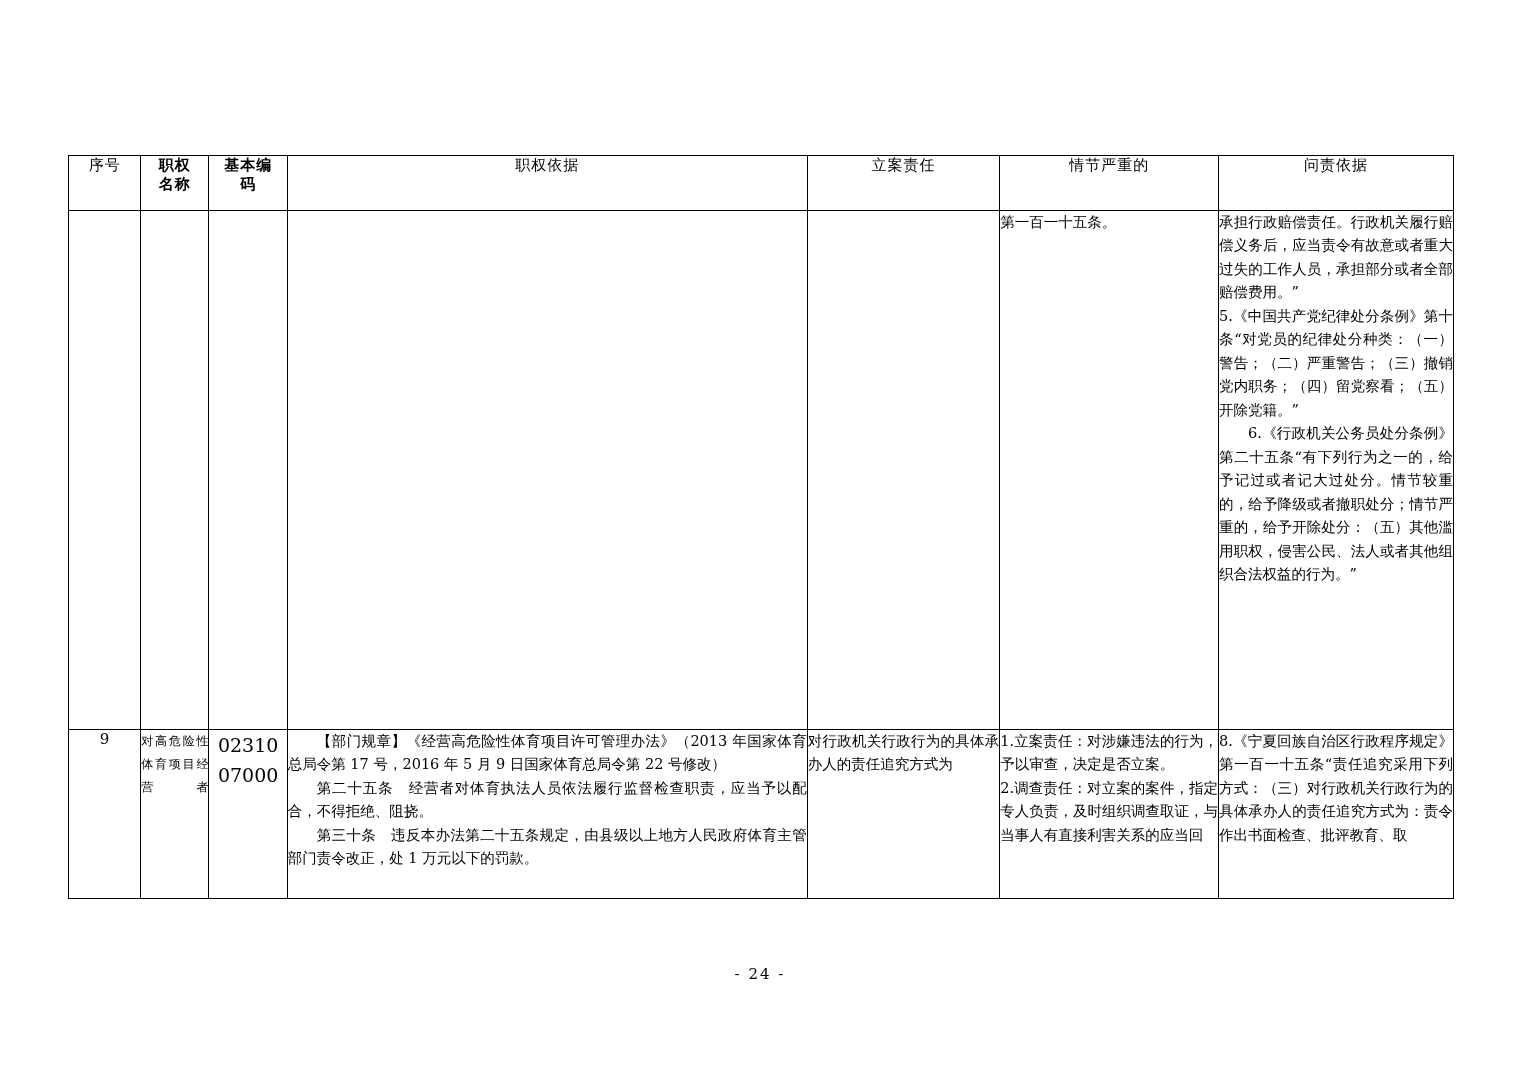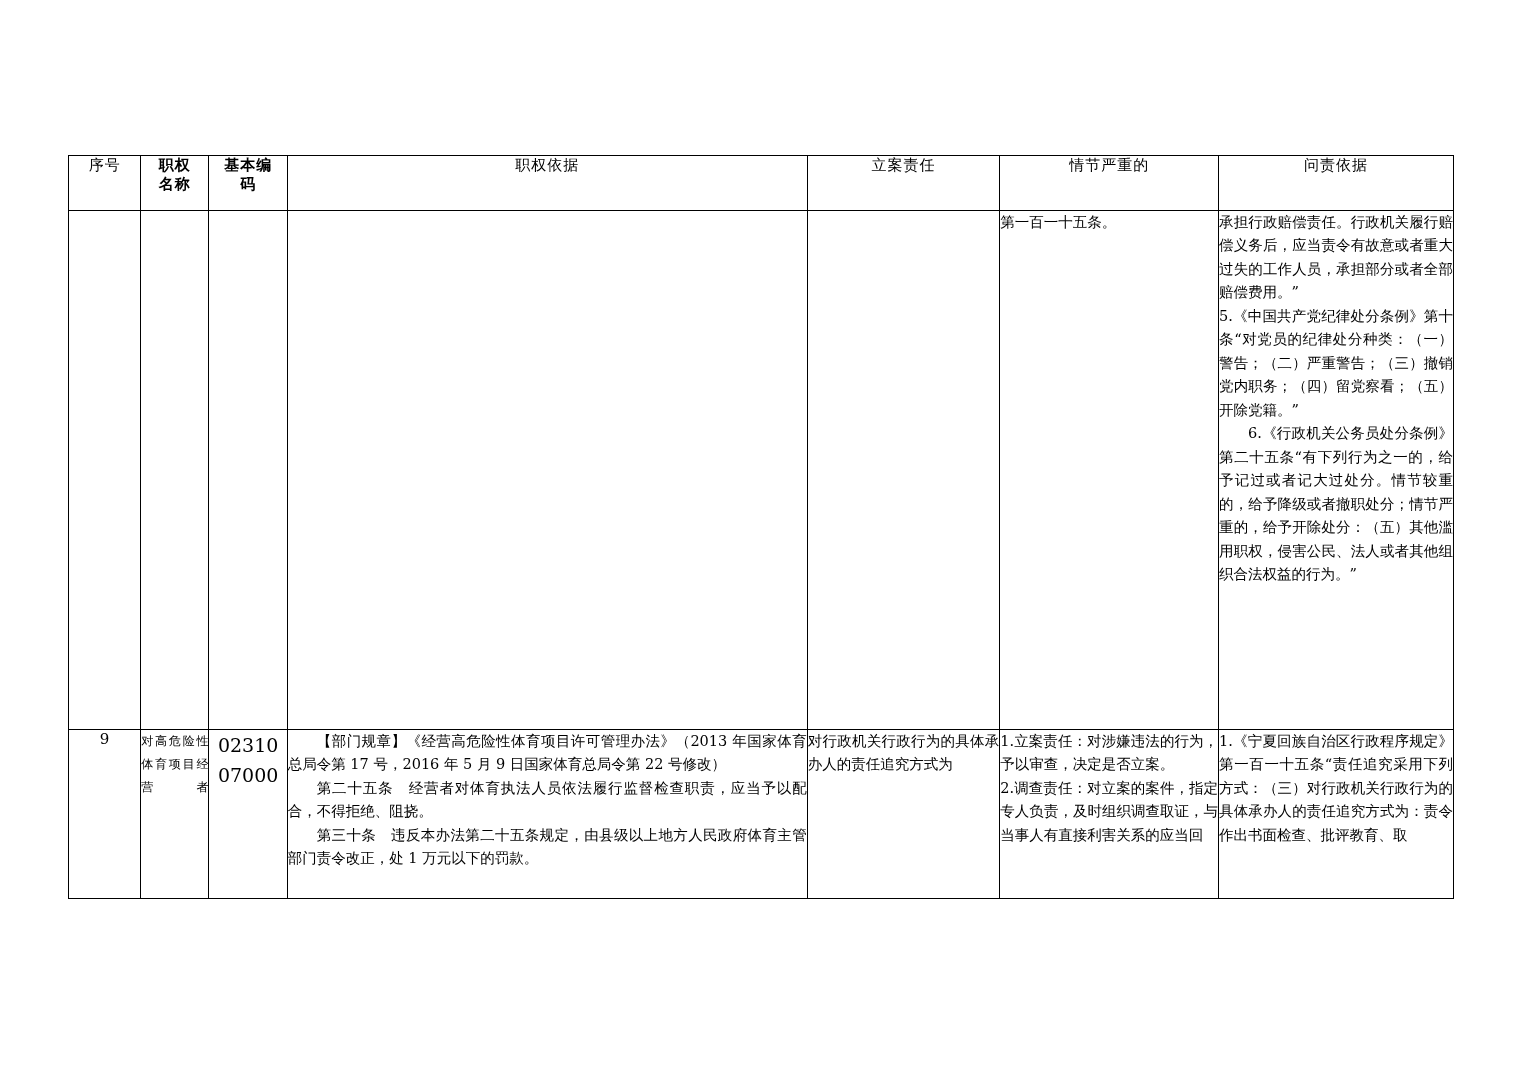--- a/index.html
+++ b/index.html
@@ -164,19 +164,20 @@
           <p class="indent2">第三十条　违反本办法第二十五条规定，由县级以上地方人民政府体育主管部门责令改正，处 1 万元以下的罚款。</p>
         </td>
         <td class="cell-text">
           <p>对行政机关行政行为的具体承办人的责任追究方式为</p>
         </td>
         <td class="cell-text">
           <p>1.立案责任：对涉嫌违法的行为，予以审查，决定是否立案。</p>
           <p>2.调查责任：对立案的案件，指定专人负责，及时组织调查取证，与当事人有直接利害关系的应当回</p>
         </td>
         <td class="cell-text">
-          <p>1.《宁夏回族自治区行政程序规定》第一百一十五条“责任追究采用下列方式：（三）对行政机关行政行为的具体承办人的责任追究方式为：责令作出书面检查、批评教育、取</p>
+          <p>8.《宁夏回族自治区行政程序规定》第一百一十五条“责任追究采用下列方式：（三）对行政机关行政行为的具体承办人的责任追究方式为：责令作出书面检查、批评教育、取</p>
         </td>
       </tr>
     </tbody>
   </table>
 
+  <div class="footer">- 24 -</div>
 </div>
 
 </body></html>

